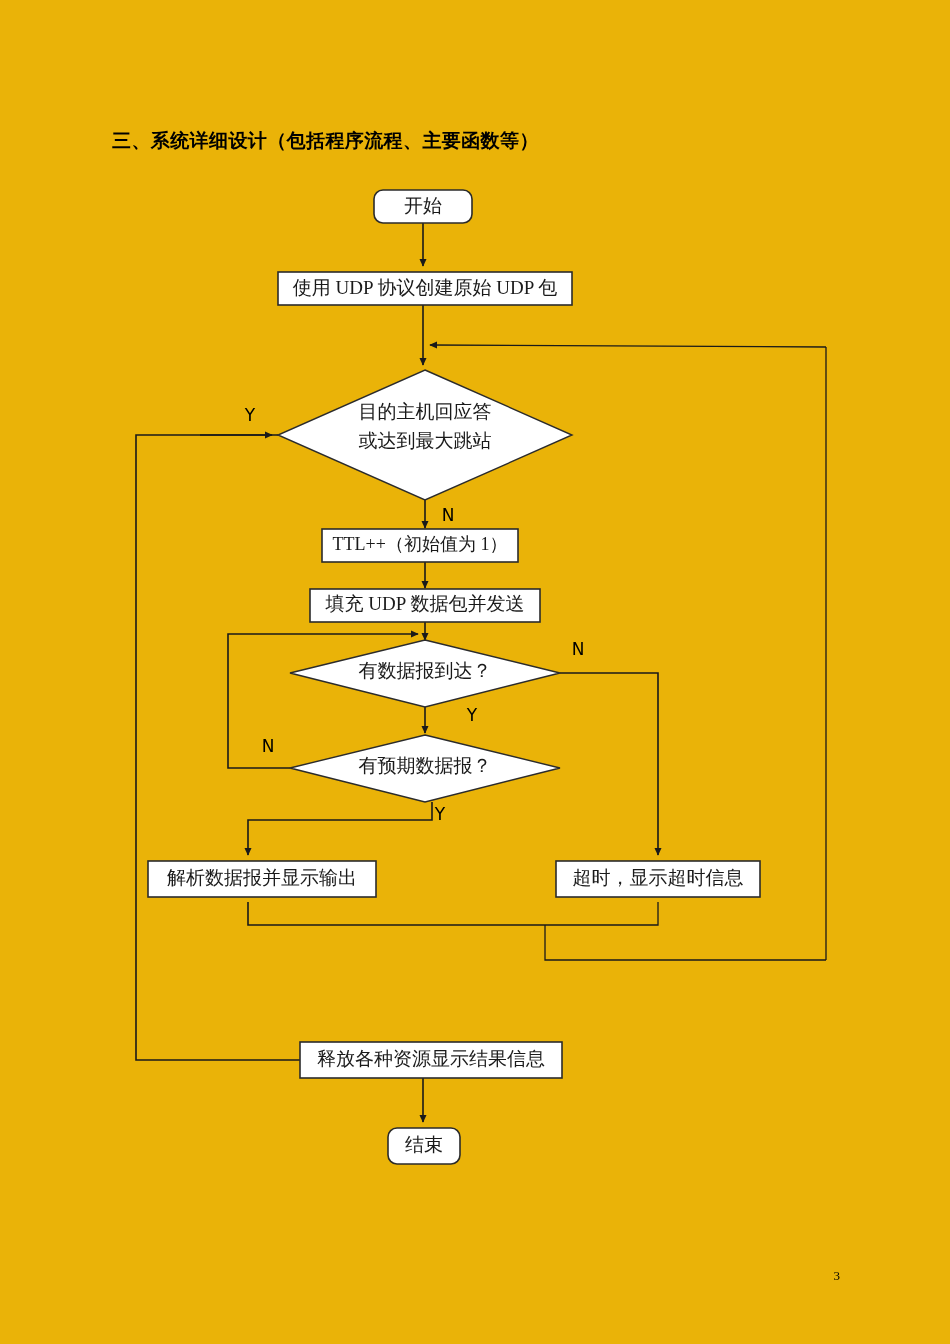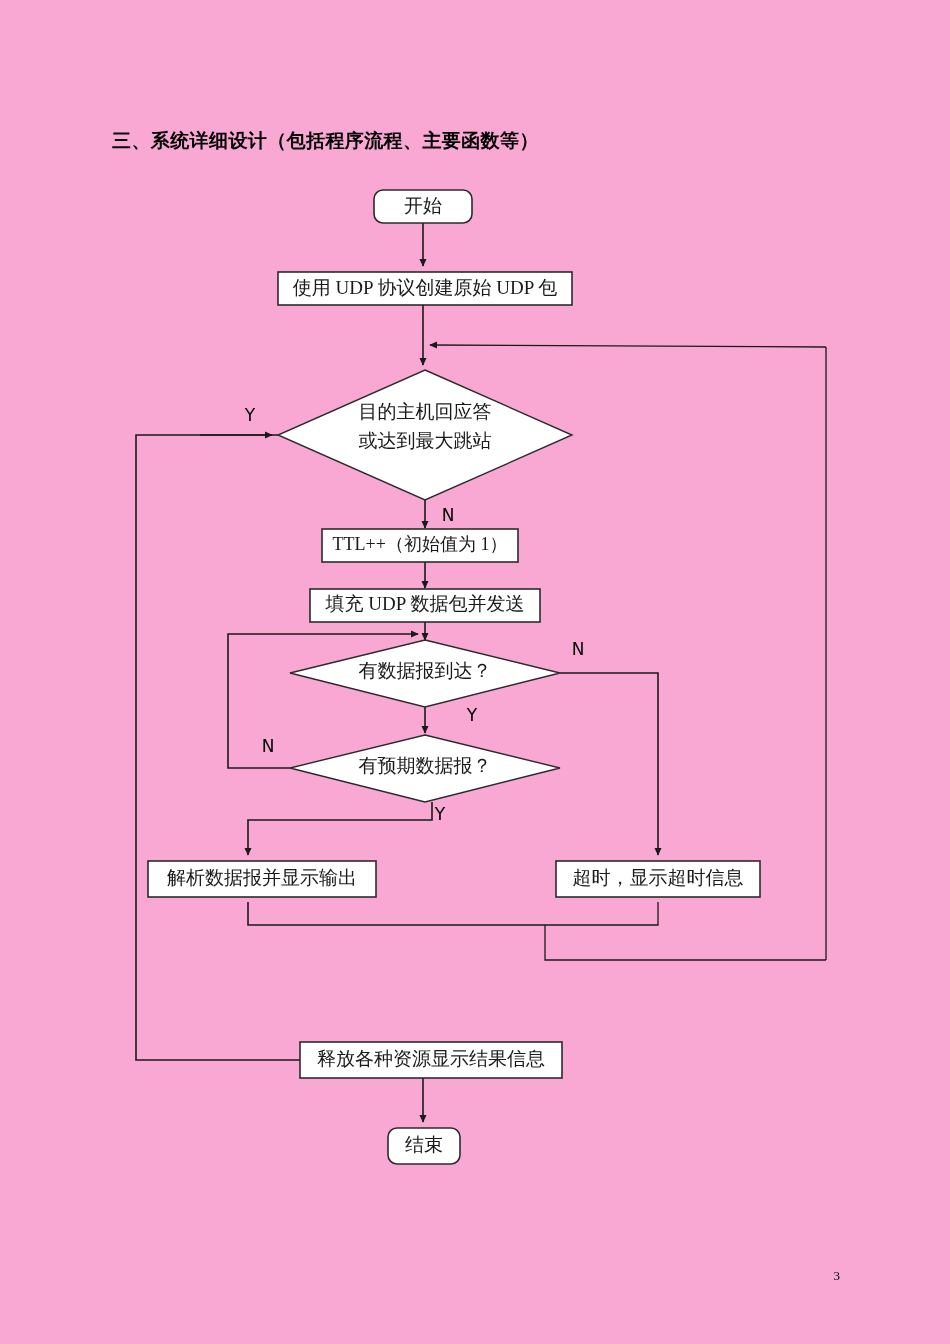--- a/index.html
+++ b/index.html
@@ -7,21 +7,21 @@
     padding: 0;
     background: #ffffff;
   }
   body {
     font-family: "Liberation Serif", "DejaVu Serif", serif;
   }
   .page {
     position: relative;
     width: 950px;
     height: 1344px;
-    background: #f9a8d4;
+    background: #eab308;
     overflow: hidden;
   }
   .section-heading {
     position: absolute;
     left: 112px;
     top: 128px;
     font-family: "DejaVu Sans", "Liberation Sans", sans-serif;
     font-size: 19px;
     font-weight: bold;
     letter-spacing: 0.4px;

